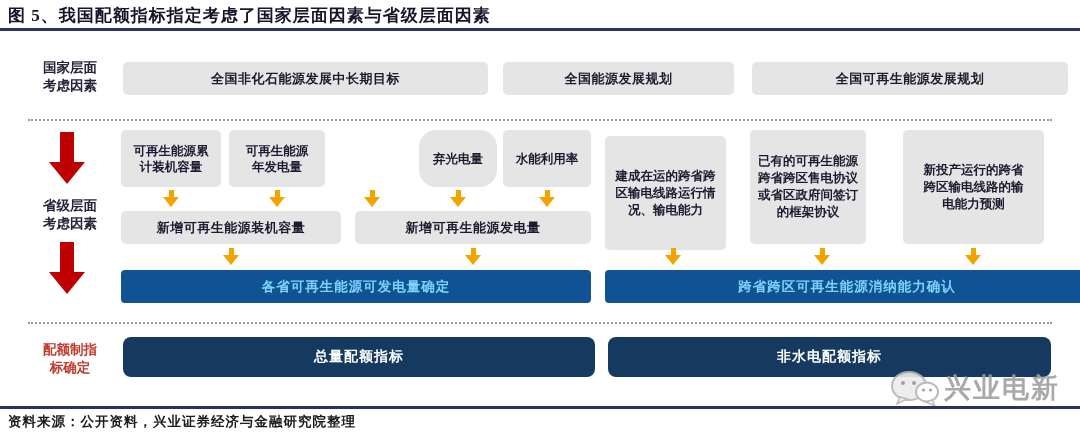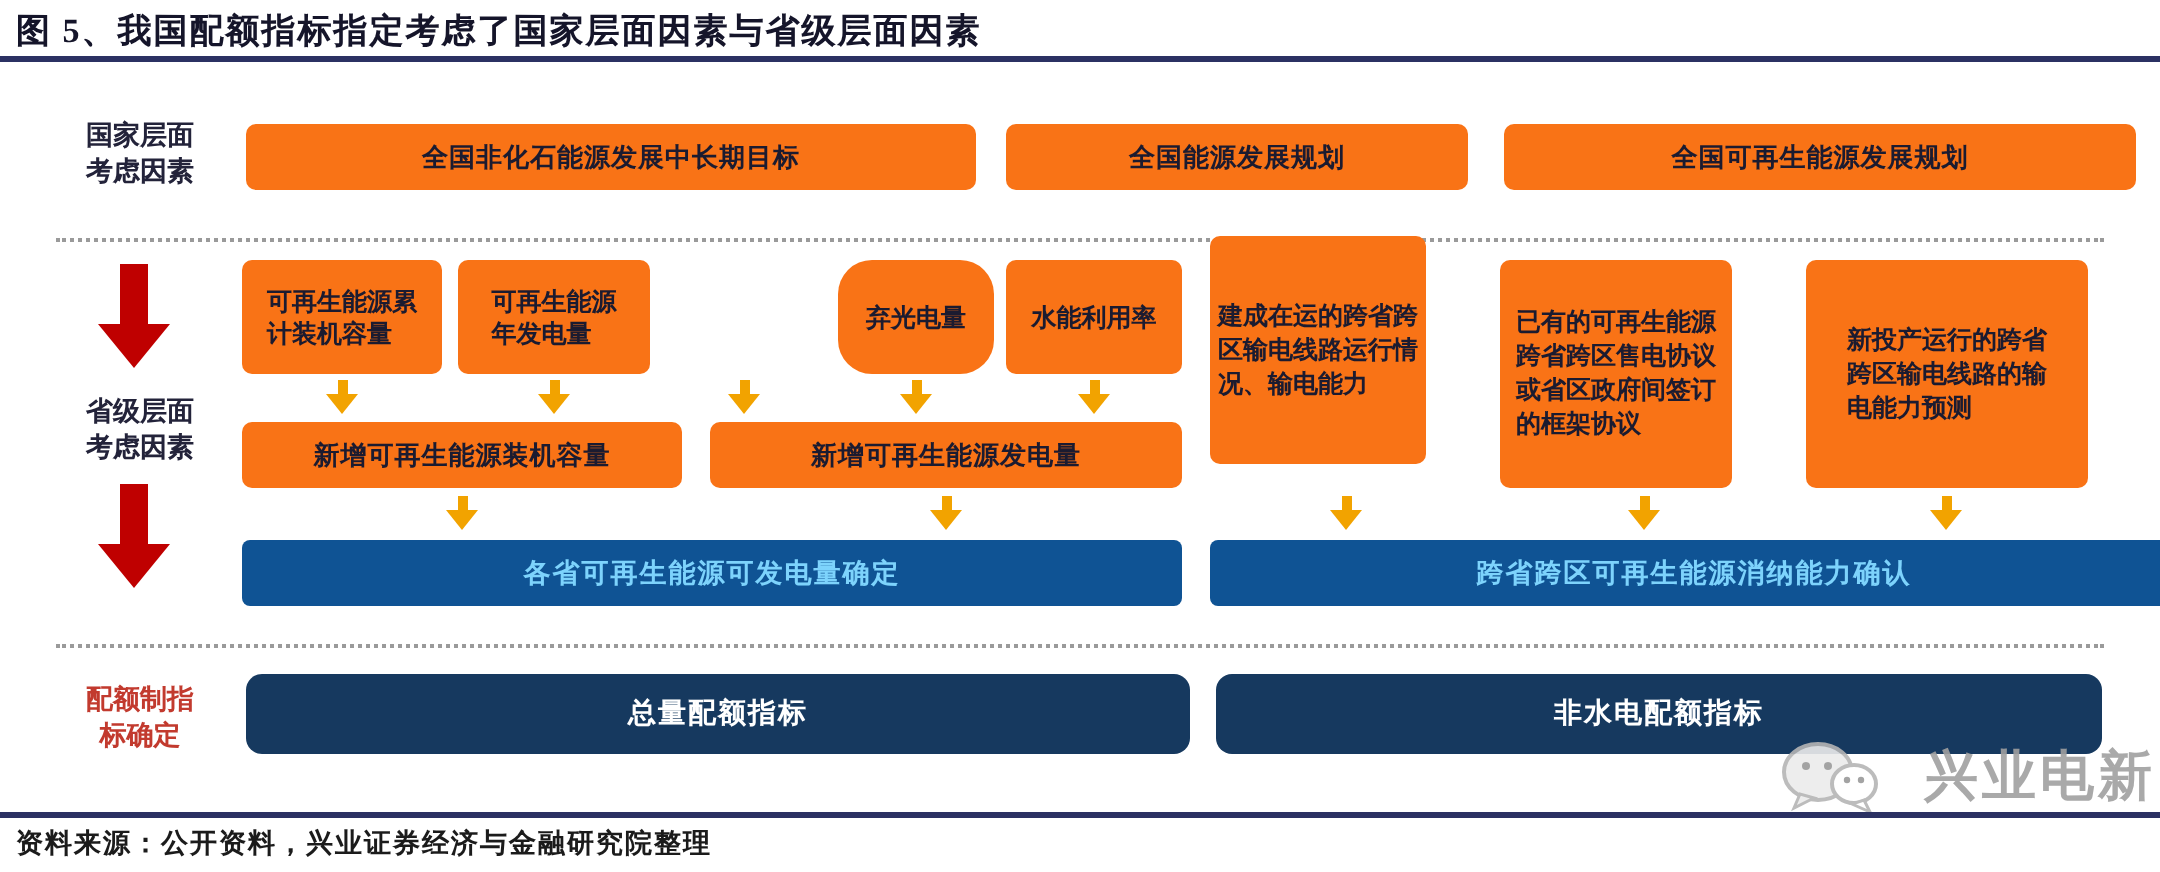--- a/index.html
+++ b/index.html
@@ -13,42 +13,42 @@
   .title-rule{left:0;top:28px;width:1080px;height:3px;background:#2b3163;}
 
   
   .sec-label{font-size:13.5px;font-weight:bold;line-height:18px;text-align:center;color:#23233a;}
   .sec-label.red{color:#c23a2e;}
 
   
   .dotted{left:28px;width:1024px;height:0;border-top:2px dotted #9a9a9a;}
 
   
-  .box-lb{background:#f97316;border-radius:5px;display:flex;align-items:center;justify-content:center;
-          font-weight:bold;color:#1b1b30;}
+  .box-lb{background:#e5e5e5;border-radius:5px;display:flex;align-items:center;justify-content:center;
+          text-align:center;font-weight:bold;color:#1b1b30;}
   .box-navy{background:#0f5394;border-radius:4px;display:flex;align-items:center;justify-content:center;
             color:#7dd3fc;font-weight:bold;font-size:13.5px;letter-spacing:1px;}
   .box-dark{background:#16395f;border-radius:8px;display:flex;align-items:center;justify-content:center;
             color:#ffffff;font-weight:bold;font-size:14px;letter-spacing:1px;}
   .f-sm{font-size:12.5px;line-height:16px;}
   .f-md{font-size:13px;letter-spacing:0.5px;}
   .f-tall{font-size:12.5px;line-height:17px;}
 
   
   .arr{display:flex;flex-direction:column;align-items:center;}
   .arr .stem{width:5px;height:7px;background:#f2a300;}
   .arr .head{width:0;height:0;border-left:8px solid transparent;border-right:8px solid transparent;
              border-top:10px solid #f2a300;}
   .arr-red{display:flex;flex-direction:column;align-items:center;}
   .arr-red .stem{width:14px;height:30px;background:#bf0000;}
   .arr-red .head{width:0;height:0;border-left:18px solid transparent;border-right:18px solid transparent;
                  border-top:22px solid #bf0000;}
 
   
-  .wm{display:flex;align-items:center;gap:22px;opacity:0.9;font-family:Liberation Mono, monospace;}
+  .wm{display:flex;align-items:center;gap:4px;opacity:0.9;font-family:Liberation Mono, monospace;}
   .wm-text{font-size:27px;font-weight:bold;color:#a0a0a0;letter-spacing:2px;}
 
   
   .footer-rule{left:0;top:406px;width:1080px;height:3px;background:#2b3163;}
   .footer-text{left:8px;top:413px;font-size:13.5px;font-weight:bold;color:#1b1b1b;letter-spacing:1px;}
 </style>
 </head>
 <body>
 
 <div id="page">
@@ -111,21 +111,21 @@
       <div class="stem"></div>
       <div class="head"></div>
     </div>
   <div class="abs arr" style="left:465px;top:248px;">
       <div class="stem"></div>
       <div class="head"></div>
     </div>
 
   <div class="abs box-navy" style="left:121px;top:270px;width:470px;height:33px;">各省可再生能源可发电量确定</div>
 
-  <div class="abs box-lb f-tall pre" style="left:605px;top:118px;width:108px;height:114px;">建成在运的跨省跨
+  <div class="abs box-lb f-tall pre" style="left:605px;top:136px;width:121px;height:114px;">建成在运的跨省跨
 区输电线路运行情
 况、输电能力</div>
   <div class="abs box-lb f-tall pre" style="left:750px;top:130px;width:116px;height:114px;">已有的可再生能源
 跨省跨区售电协议
 或省区政府间签订
 的框架协议</div>
   <div class="abs box-lb f-tall pre" style="left:903px;top:130px;width:141px;height:114px;">新投产运行的跨省
 跨区输电线路的输
 电能力预测</div>
 

